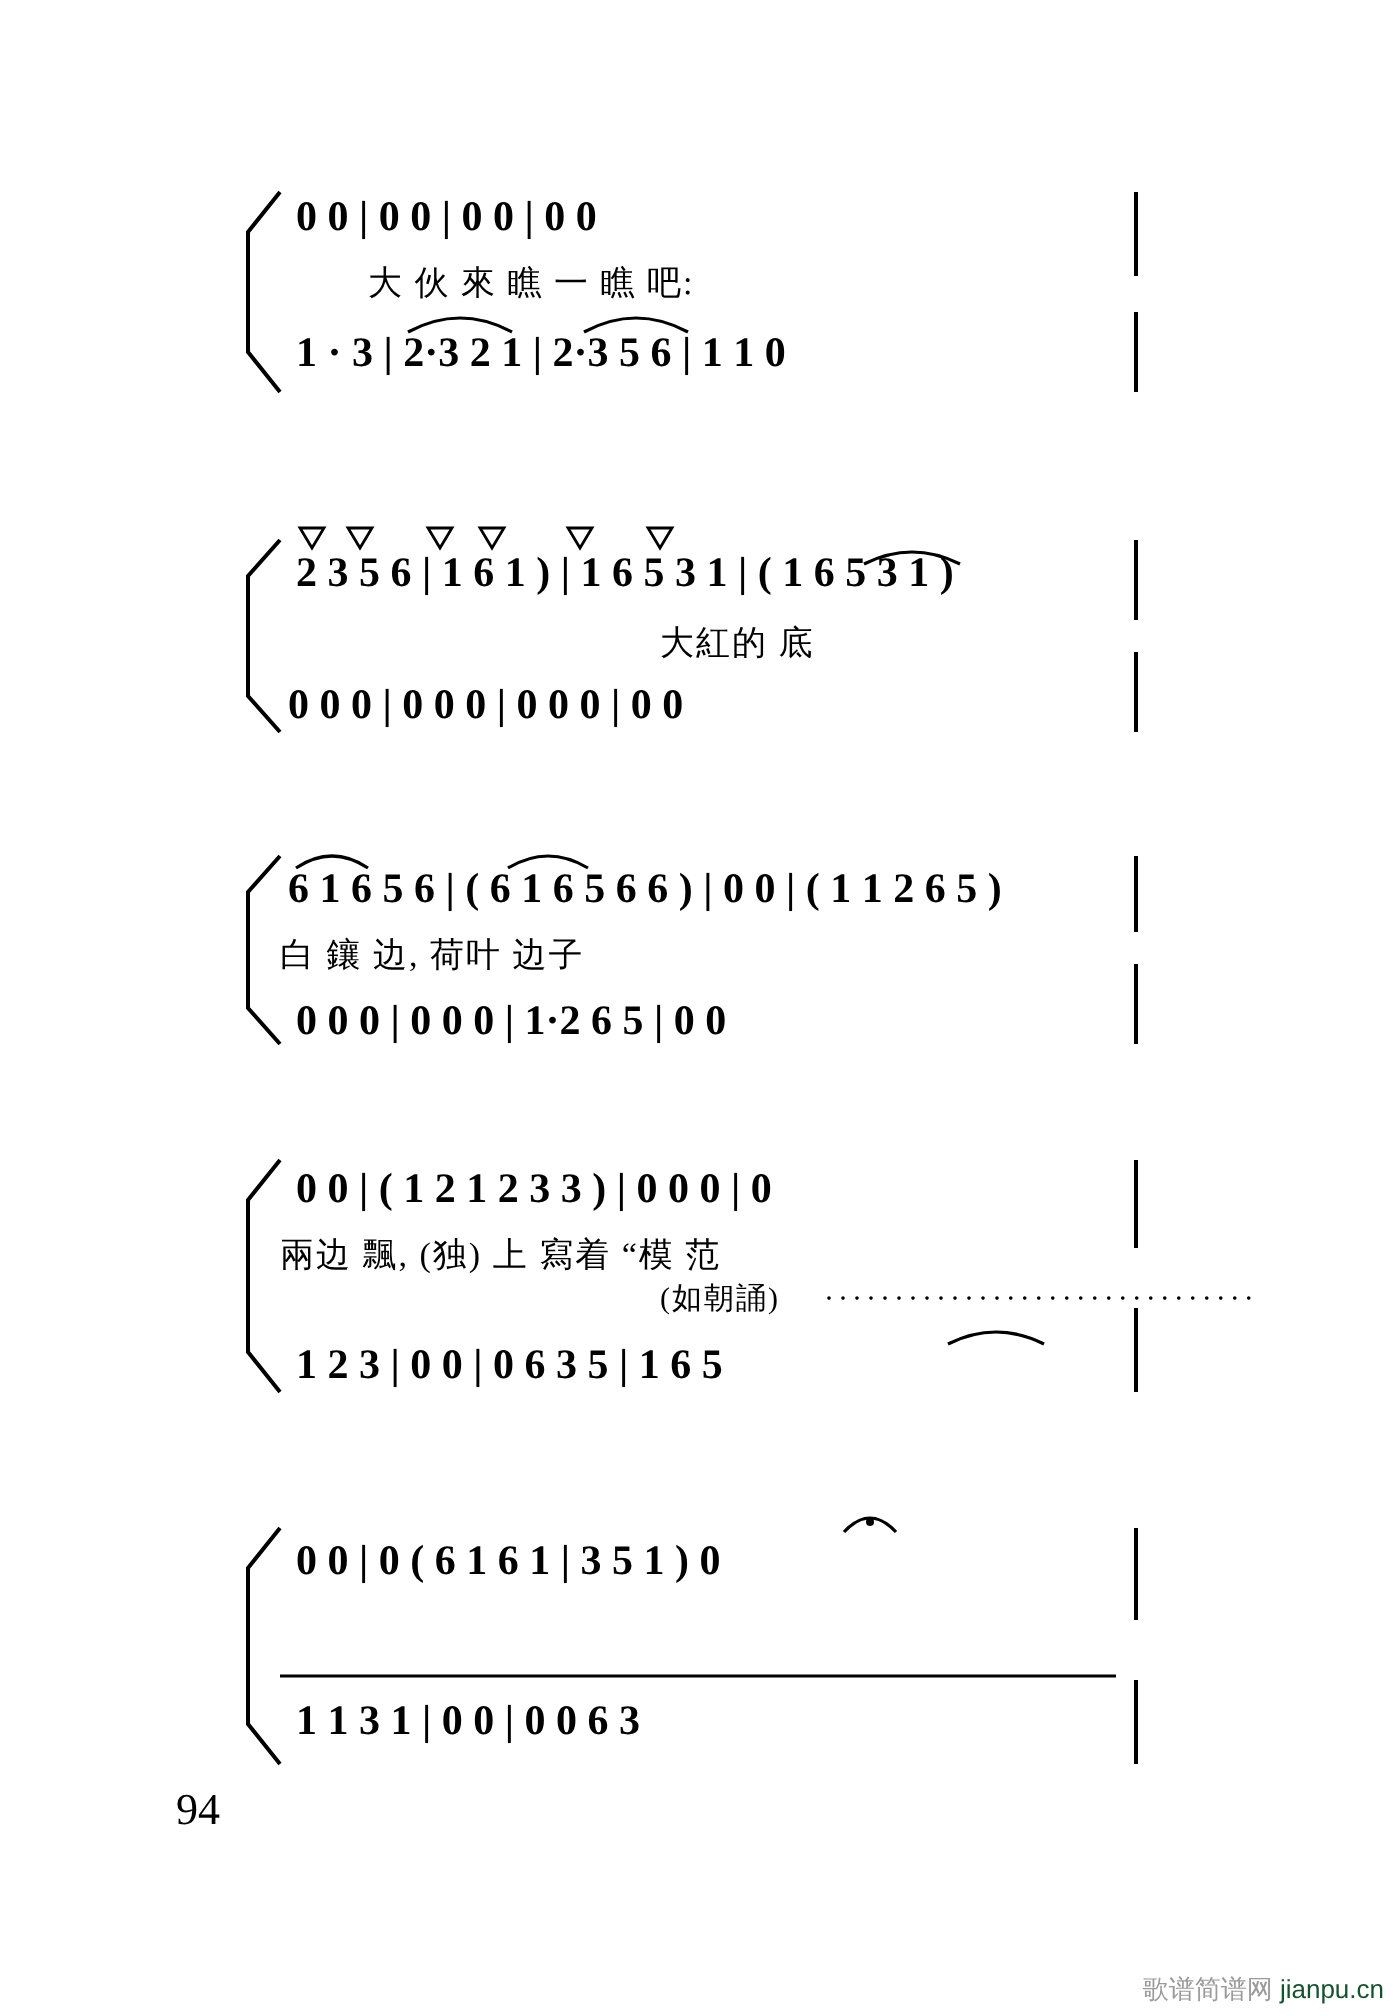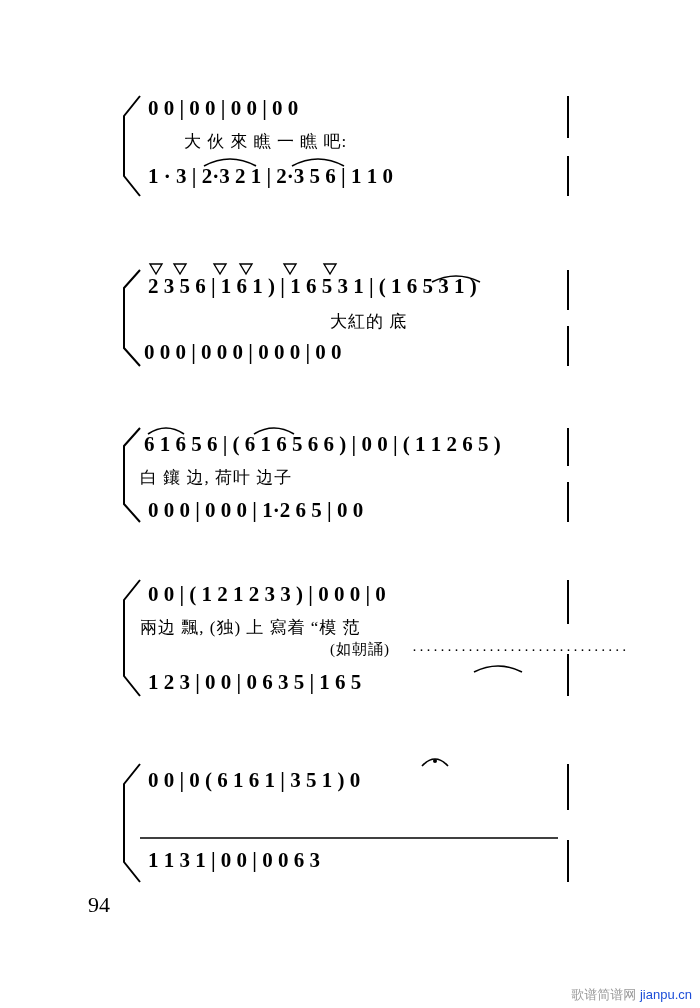--- a/index.html
+++ b/index.html
@@ -60,21 +60,21 @@
     font-family: "Liberation Serif", serif;
   }
   .watermark {
     position: absolute;
     right: 8px;
     bottom: 4px;
     font-size: 13px;
     color: #9a9a9a;
     font-family: "Liberation Sans", sans-serif;
   }
-  .watermark .red { color: #1d4ed8; }
+  .watermark .red { color: #14532d; }
 
   
   .ovl {
     position: absolute;
     pointer-events: none;
   }
   .ovl svg { display: block; }
 
   
   .dots {

